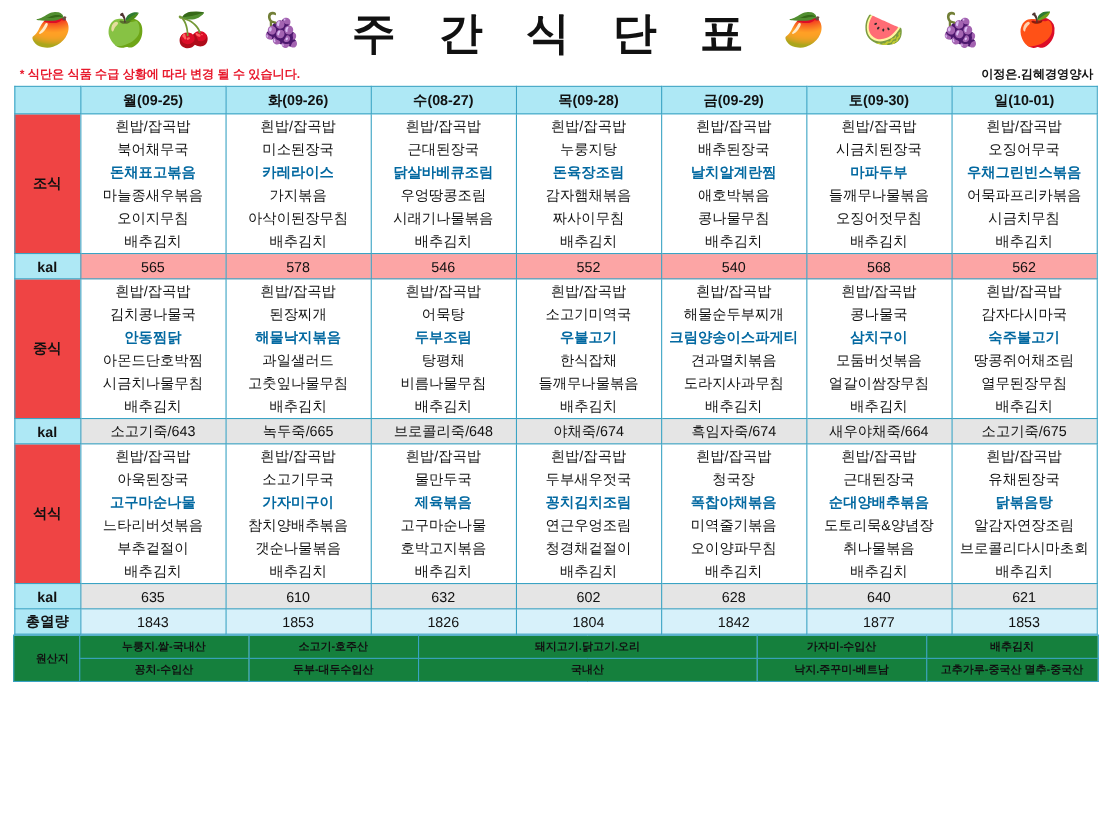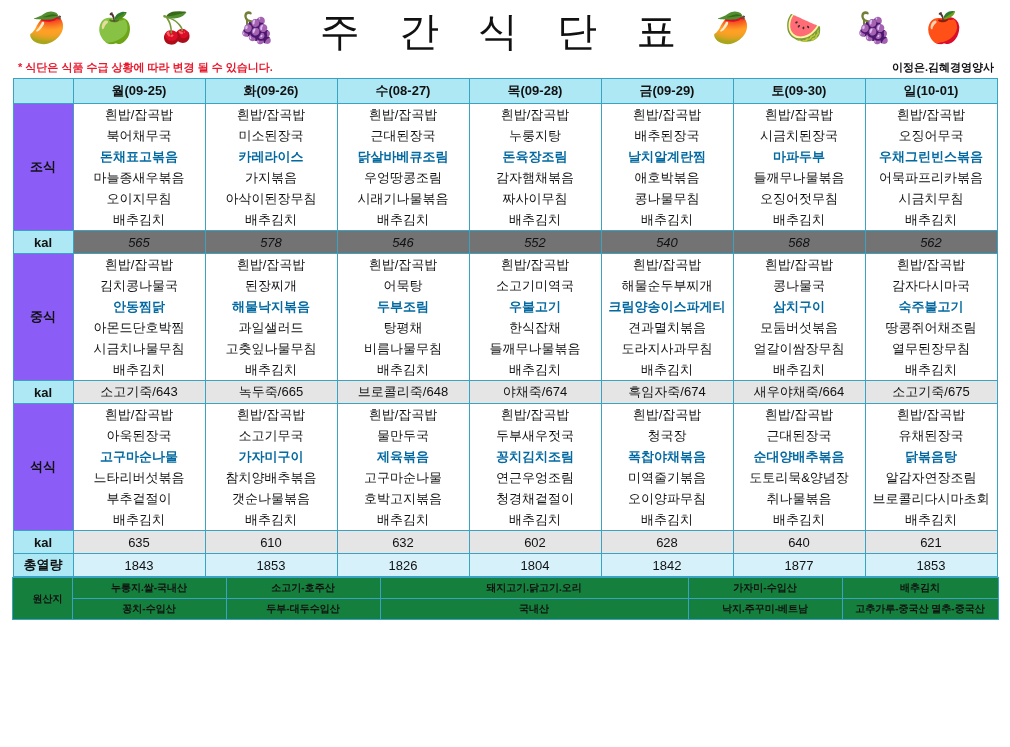--- a/index.html
+++ b/index.html
@@ -11,21 +11,21 @@
   }
   .page{position:relative;width:1010px;height:747px;box-sizing:border-box;}
 
   
   .header{
     position:relative;height:62px;
   }
   .title{
     position:absolute;left:0;right:0;top:6px;
     text-align:center;
-    font-size:40px;font-weight:normal;color:#111;
+    font-size:40px;font-weight:bold;color:#111;
     letter-spacing:14px;
     line-height:50px;
   }
   .fruit{position:absolute;top:8px;font-size:30px;line-height:40px;}
   .f1{left:28px;}
   .f2{left:96px;}
   .f3{left:158px;}
   .f4{left:238px;}
   .f5{left:712px;}
   .f6{left:785px;}
@@ -61,21 +61,21 @@
 
   thead th{
     background:#aee8f5;
     height:24px;
     font-weight:bold;
     font-size:14px;
   }
   th.corner{background:#aee8f5;}
 
   td.rowlbl{
-    background:#8b5cf6;
+    background:#ef4444;
     font-weight:bold;
     font-size:17px;
   }
   td.kallbl{
     background:#aee8f5;
     font-weight:bold;
     font-size:12px;
   }
   td.totlbl{
     background:#aee8f5;
@@ -83,24 +83,23 @@
     font-size:12px;
   }
   td.meal{
     background:#ffffff;
     padding:2px 0 3px 0;
     line-height:21px;
   }
   td.meal div{white-space:nowrap;}
   .hl{color:#0369a1;font-weight:bold;}
   td.kal{
-    background:#737373;
+    background:#fca5a5;
     height:22px;
     font-size:13px;
-    font-style:italic;
   }
   td.kalblue{
     background:#e5e5e5;
     height:22px;
     font-size:13px;
   }
   td.total{
     background:#d7f1fa;
     height:22px;
     font-size:13px;

